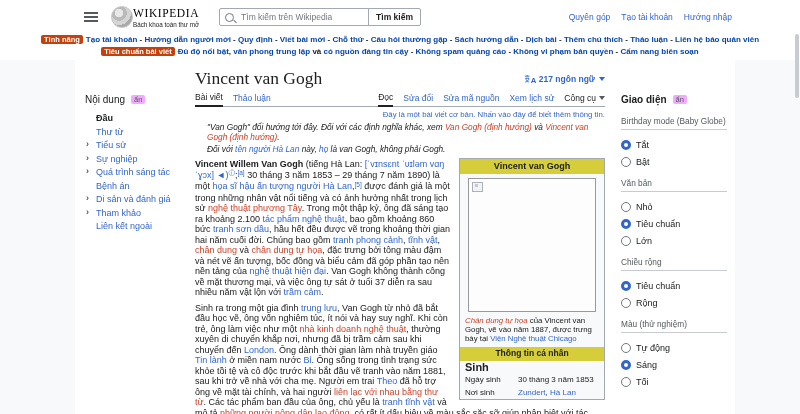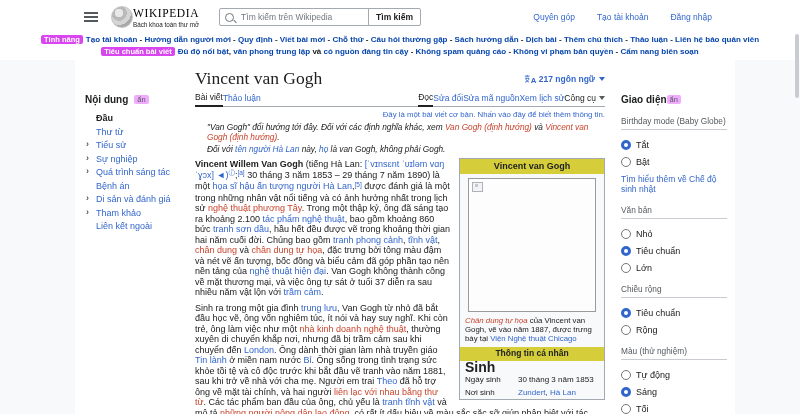--- a/index.html
+++ b/index.html
@@ -18,73 +18,73 @@
   .logo-l2{font-size:6.3px;color:#202122;margin-top:2px}
   .search{display:flex;align-items:center}
   .search-box{width:150px;height:18px;border:1px solid #a2a9b1;border-radius:2px 0 0 2px;background:#fff;
               display:flex;align-items:center;padding:0 5px;gap:5px;box-sizing:border-box}
   .mag{width:7px;height:7px;border:1.3px solid #72777d;border-radius:50%;position:relative;flex:none}
   .mag:after{content:"";position:absolute;width:4px;height:1.3px;background:#72777d;transform:rotate(45deg);right:-3.5px;bottom:-1.5px}
   .search-input{border:none;outline:none;font-size:8.5px;width:110px;color:#202122;font-family:"Liberation Sans",sans-serif}
   .search-input::placeholder{color:#72777d}
   .search-btn{height:18px;border:1px solid #a2a9b1;background:#fff;font-weight:bold;font-size:8.5px;
               padding:0 7px;margin-left:-1px;border-radius:0 2px 2px 0;color:#202122;cursor:pointer}
-  .top-links{margin-left:auto;margin-right:88px;display:flex;gap:22px;font-size:8.5px;color:#36c;white-space:nowrap}
+  .top-links{margin-left:auto;margin-right:68px;display:flex;gap:11px;font-size:8.5px;color:#36c;white-space:nowrap}
   .top-links span{cursor:pointer}
   
   .banner{background:#fff;text-align:center;font-size:8px;font-weight:bold;line-height:12px;padding-bottom:2px}
-  .badge{background:#d946ef;color:#fff;padding:0 3px;border-radius:2px;font-size:7.5px;margin-right:3px}
+  .badge{background:#c2410c;color:#fff;padding:0 3px;border-radius:2px;font-size:7.5px;margin-right:3px}
   .banner .lk{color:#0645ad}
   
   .cols{display:flex;height:354px;background:#f8f9fa;overflow:hidden}
   .white{margin-left:75px;width:660px;background:#fff;display:flex;box-sizing:border-box}
   
   .toc{width:112px;box-sizing:border-box;padding:34px 2px 0 10px;font-size:9px;flex:none}
   .toc-h{display:flex;align-items:center;gap:6px;margin-bottom:9px}
-  .toc-title{font-weight:bold;font-size:10px}
+  .toc-title{font-weight:normal;font-size:10px}
   .hide-btn{color:#54595d;background:#f0abfc;font-size:7.5px;padding:0 3px;border-radius:2px;cursor:pointer}
   .toc-item{position:relative;padding-left:11px;margin:4px 0;color:#36c;line-height:9.5px;cursor:pointer}
   .toc-item .arr{position:absolute;left:1px;top:-1px;color:#54595d;font-size:9px;font-weight:bold}
   .toc-item.active{color:#202122;font-weight:bold}
   
   .main{width:424px;box-sizing:border-box;padding:8px 6px 0 8px;flex:none}
   .title-row{display:flex;justify-content:space-between;align-items:baseline}
   h1{font-family:"Liberation Serif",serif;font-size:17.5px;font-weight:400;margin:0;line-height:20px}
   .lang{color:#36c;font-size:8.5px;font-weight:bold;display:flex;align-items:center;gap:3px;cursor:pointer}
   .caret{display:inline-block;width:0;height:0;border-left:3px solid transparent;border-right:3px solid transparent;border-top:4px solid #36c;margin-left:1px}
   .caret.dark{border-top-color:#54595d}
   .tabs{display:flex;justify-content:space-between;border-bottom:1px solid #a2a9b1;margin-top:3px}
-  .tabgroup{display:flex;gap:0}
+  .tabgroup{display:flex;gap:10px}
   .tab{font-size:8.5px;padding:1px 0 3px;color:#36c;cursor:pointer;white-space:nowrap;display:flex;align-items:center;gap:2px}
   .tab.active{color:#202122;border-bottom:2px solid #202122;margin-bottom:-1px}
   .tab.dark{color:#202122}
   .notice{text-align:right;font-size:7.8px;color:#36c;margin:3px 0 3px;cursor:pointer}
   .hatnote{font-style:italic;font-size:8.3px;margin:0 0 2px 12px;line-height:10px}
   .para{font-size:9px;line-height:10.5px;margin:5px 0 0}
   .lk{color:#36c;cursor:pointer}
   .rd{color:#c8442c;cursor:pointer}
   .bo{font-weight:bold}
   .it{font-style:italic}
   .su{font-size:6.5px;position:relative;top:-2.5px}
   
   .infobox{float:right;width:146px;margin:2px 0 5px 8px;background:#f8f9fa;border:1px solid #a2a9b1;
            font-size:8px;line-height:9.5px;box-sizing:border-box}
   .ib-head{background:#d5ce3a;text-align:center;font-weight:bold;font-size:9px;padding:2.5px 2px;color:#202122}
   .ib-imgbox{width:126px;height:132px;margin:4px auto 2px;border:1px solid #9a9a9a;background:#fdfdfd;position:relative;cursor:pointer}
   .broken{position:absolute;top:3px;left:3px;width:9px;height:8px;border:1px solid #aeb2b8;background:#f2f3f4}
   .broken:after{content:"";position:absolute;left:1.5px;top:1.5px;width:3px;height:2.5px;background:#c5c9cf}
   .ib-caption{padding:2px 5px 4px;text-align:left;font-size:7.8px;line-height:9.2px}
   .ib-sub{background:#d5ce3a;text-align:center;font-weight:bold;font-size:8.5px;padding:2px;color:#202122}
-  .ib-sec{font-weight:bold;padding:2.5px 5px 1px;font-size:14px}
+  .ib-sec{font-weight:bold;padding:2.5px 5px 1px;font-size:11px}
   .ib-row{display:flex;padding:1.5px 5px;font-size:8px}
   .ib-label{width:48px;flex:none;padding-right:5px}
   .ib-val{flex:1}
   
   .appearance{width:124px;box-sizing:border-box;padding:34px 8px 0 10px;font-size:9px;flex:none}
-  .ap-h{display:flex;align-items:center;margin-bottom:4px}
+  .ap-h{display:flex;align-items:center;gap:6px;margin-bottom:4px}
   .ap-title{font-weight:bold;font-size:10px}
   .ap-sec-h{color:#54595d;font-size:8.3px;border-bottom:1px solid #c8ccd1;padding-bottom:3px;margin:11px 0 10px}
   .radio-row{display:flex;align-items:center;gap:5px;margin:7px 0;cursor:pointer}
   .radio{width:10px;height:10px;border-radius:50%;border:1px solid #72777d;box-sizing:border-box;background:#fff;flex:none}
   .radio.on{border:3.2px solid #36c}
   .ap-link{color:#36c;font-size:8.5px;line-height:10px;margin:5px 0 1px;cursor:pointer}
   
   .scroll-thumb{position:absolute;right:1px;top:34px;width:4px;height:64px;background:#c8ccd1;border-radius:2px}
 </style>
 </head>
@@ -106,21 +106,21 @@
     <div class="search">
       <div class="search-box">
         <span class="mag"></span>
         <input class="search-input" placeholder="Tìm kiếm trên Wikipedia" style="">
       </div>
       <button class="search-btn">Tìm kiếm</button>
     </div>
     <div class="top-links">
       <span>Quyên góp</span>
       <span>Tạo tài khoản</span>
-      <span>Đăng nhập</span>
+      <span>Hướng nhập</span>
     </div>
   </div>
 
   <div class="banner">
     <div>
       <span class="badge">Tính năng</span><span><span class="lk">Tạo tài khoản</span><span> - </span><span class="lk">Hướng dẫn người mới</span><span> - </span><span class="lk">Quy định</span><span> - </span><span class="lk">Viết bài mới</span><span> - </span><span class="lk">Chỗ thử</span><span> - </span><span class="lk">Câu hỏi thường gặp</span><span> - </span><span class="lk">Sách hướng dẫn</span><span> - </span><span class="lk">Dịch bài</span><span> - </span><span class="lk">Thêm chú thích</span><span> - </span><span class="lk">Thảo luận</span><span> - </span><span class="lk">Liên hệ bảo quản viên</span></span>
     </div>
     <div>
       <span class="badge">Tiêu chuẩn bài viết</span><span><span class="lk">Đủ độ nổi bật</span><span>, </span><span class="lk">văn phong trung lập</span><span> và </span><span class="lk">có nguồn đáng tin cậy</span><span> - </span><span class="lk">Không spam quảng cáo</span><span> - </span><span class="lk">Không vi phạm bản quyền</span><span> - </span><span class="lk">Cẩm nang biên soạn</span></span>
     </div>
@@ -211,21 +211,20 @@
 
         <div class="ap-sec-h">Birthday mode (Baby Globe)</div>
         <div class="radio-row">
           <span class="radio on"></span>
           <span>Tắt</span>
         </div>
         <div class="radio-row">
           <span class="radio"></span>
           <span>Bật</span>
         </div>
-        <div class="ap-link">Tìm hiểu thêm về Chế độ sinh nhật</div>
 
         <div class="ap-sec-h">Văn bản</div>
         <div class="radio-row">
           <span class="radio"></span>
           <span>Nhỏ</span>
         </div>
         <div class="radio-row">
           <span class="radio on"></span>
           <span>Tiêu chuẩn</span>
         </div>

